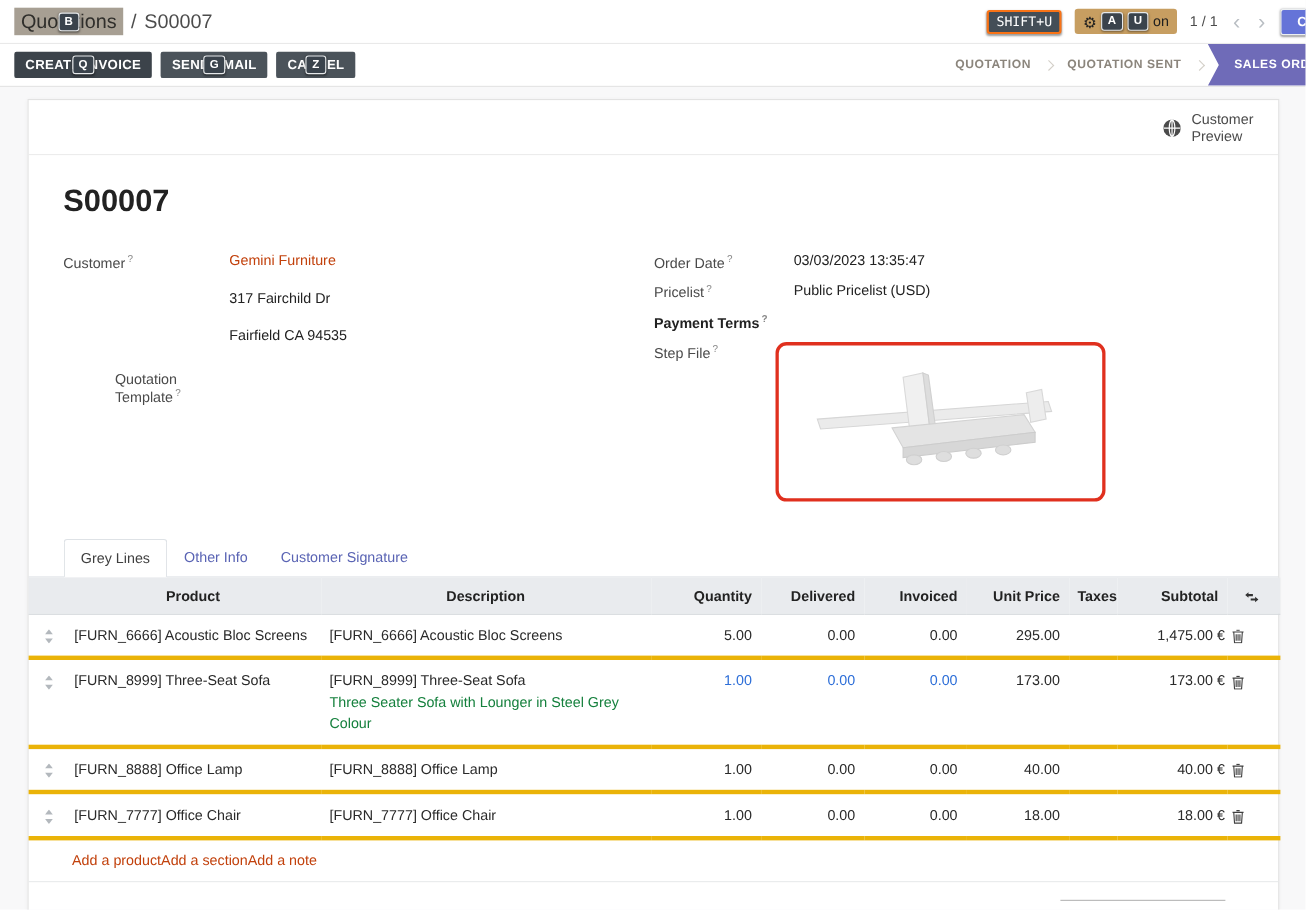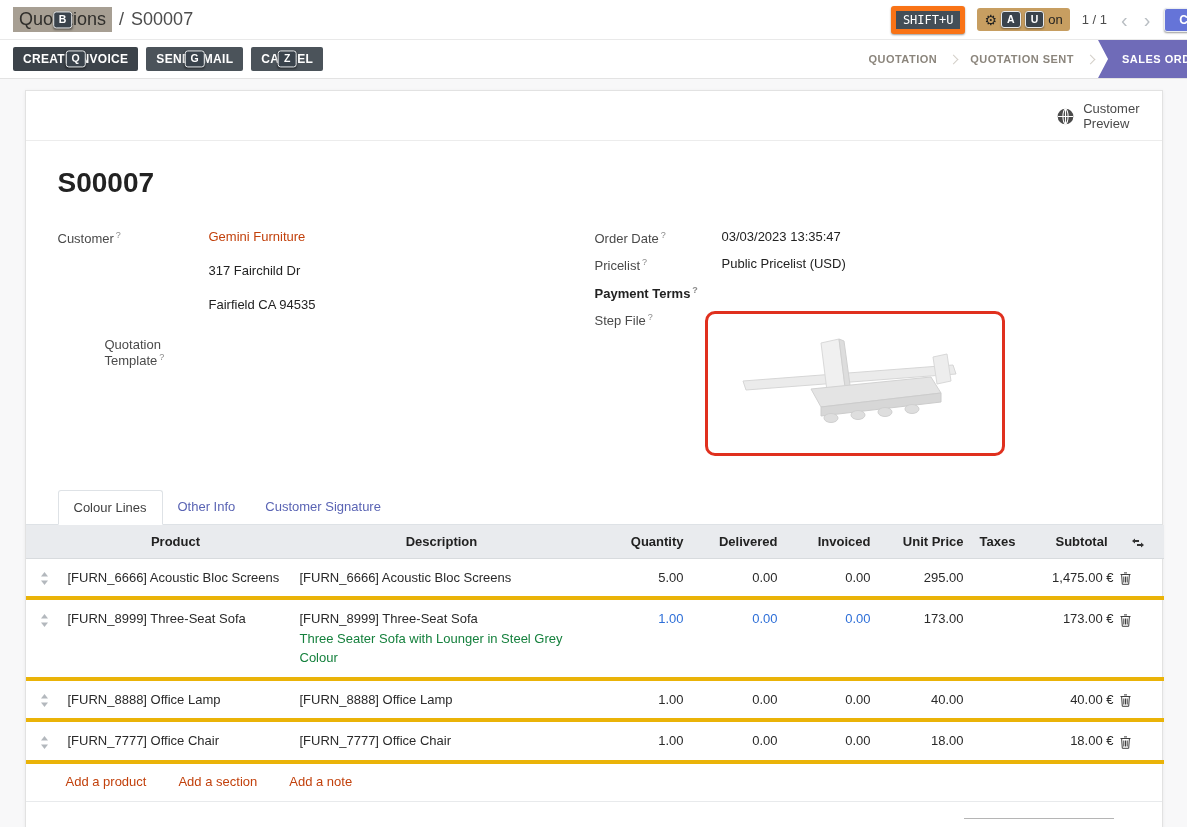--- a/index.html
+++ b/index.html
@@ -11,21 +11,21 @@
   .topbar { height:40px; background:#fff; border-bottom:1px solid #e9e9e9; display:flex; align-items:center; padding-left:13px; }
   .breadcrumb { font-size:18px; color:#4c4c4c; display:flex; align-items:center; gap:7px; }
   .bc-parent { position:relative; display:inline-block; background:#a79f93; color:#2f2e2b; padding:2px 6px; cursor:pointer; }
   .bc-current { color:#4c4c4c; }
   .hint { display:inline-block; background:#3a434c; color:#fff; font-size:10.5px; font-weight:bold;
           padding:1px 5px; border:1px solid #e6e9eb; border-radius:3px; line-height:1.25;
           box-shadow:0 1px 2px rgba(0,0,0,.4); font-family:"Liberation Sans",sans-serif; }
   .hint.overlay { position:absolute; top:50%; left:50%; transform:translate(-50%,-50%); z-index:3; }
   .top-right { margin-left:auto; display:flex; align-items:center; gap:12px; }
   .shift-badge { font-family:"DejaVu Sans Mono",monospace; font-size:12px; background:#444e57; color:#fff;
-                 border:5px solid #f97316; border-radius:3px; padding:2px 7px; box-shadow:0 1px 2px rgba(0,0,0,.4); }
+                 border:2px solid #f97316; border-radius:3px; padding:2px 7px; box-shadow:0 1px 2px rgba(0,0,0,.4); }
   .action-btn { display:flex; align-items:center; gap:4px; background:#c79e61; border-radius:3px; padding:3px 7px; cursor:pointer; }
   .gear { font-size:14px; color:#1f1f1f; line-height:1; }
   .action-tail { font-size:13px; color:#1f1f1f; }
   .pager-text { font-size:13px; color:#4c4c4c; }
   .nav-btn { background:none; border:none; color:#b9bec3; font-size:20px; line-height:1; cursor:default; padding:0 2px; font-family:inherit; }
   .corner-hint { background:#6574d8; color:#fff; font-size:12px; font-weight:bold; border:1px solid #eceff1;
                  border-radius:3px; padding:4px 14px; margin-right:-16px; box-shadow:0 1px 2px rgba(0,0,0,.4); cursor:pointer; }
 
   
   .btnbar { height:39px; background:#fff; border-bottom:1px solid #e3e3e3; display:flex; align-items:center; padding-left:13px; overflow:visible; }
@@ -74,21 +74,21 @@
                          border-bottom:1px solid #d8dbde; }
   table.lines th.num, table.lines td.num { text-align:right; }
   table.lines tbody td { padding:9px 8px; border-bottom:4px solid #eab308; vertical-align:top; line-height:1.5; }
   td.handle, th.handle { width:34px; text-align:center; padding-left:12px !important; cursor:grab; }
   td.subtotal { padding-right:2px !important; }
   td.lastcol { padding-left:4px !important; }
   th.lastcol { text-align:right; padding-right:12px !important; }
   .blue { color:#2e6fd8; }
   .desc-note { color:#15803d; }
 
-  .add-links { display:flex; gap:32px; padding:10px 8px 12px 40px; border-bottom:1px solid #e8eaec; font-size:13px; }
+  .add-links { display:flex; gap:0; padding:10px 8px 12px 40px; border-bottom:1px solid #e8eaec; font-size:13px; }
 
   .sheet-footer { display:flex; justify-content:space-between; align-items:flex-start; padding:16px 16px 24px 8px; }
   .terms { color:#8d939a; font-size:13px; padding-top:14px; cursor:text; }
   .total-box { display:flex; gap:14px; align-items:baseline; justify-content:flex-end;
                border-top:1px solid #b5b5b5; padding-top:10px; min-width:150px; }
   .total-label { font-size:13px; color:#555; }
   .total-value { font-size:18px; font-weight:bold; color:#1c1c1c; }
 
   svg { display:block; }
   .inline-svg { display:inline-block; vertical-align:middle; }
@@ -214,21 +214,21 @@
                 <ellipse cx="106" cy="91" rx="7" ry="4.5" fill="#dedede" stroke="#cfcfcf"></ellipse>
                 <ellipse cx="133" cy="88" rx="7" ry="4.5" fill="#dedede" stroke="#cfcfcf"></ellipse>
                 <ellipse cx="160" cy="85" rx="7" ry="4.5" fill="#dedede" stroke="#cfcfcf"></ellipse>
                 <ellipse cx="187" cy="82" rx="7" ry="4.5" fill="#dedede" stroke="#cfcfcf"></ellipse>
               </svg>
             </div>
           </div>
         </div>
 
         <div class="tabs">
-          <div class="tab active">Colour Lines</div>
+          <div class="tab active">Grey Lines</div>
           <div class="tab">Other Info</div>
           <div class="tab">Customer Signature</div>
         </div>
 
         <div class="table-wrap">
           <table class="lines">
             <colgroup>
               <col style="width:34px">
                 <col style="width:232px">
                 <col style="width:300px">

